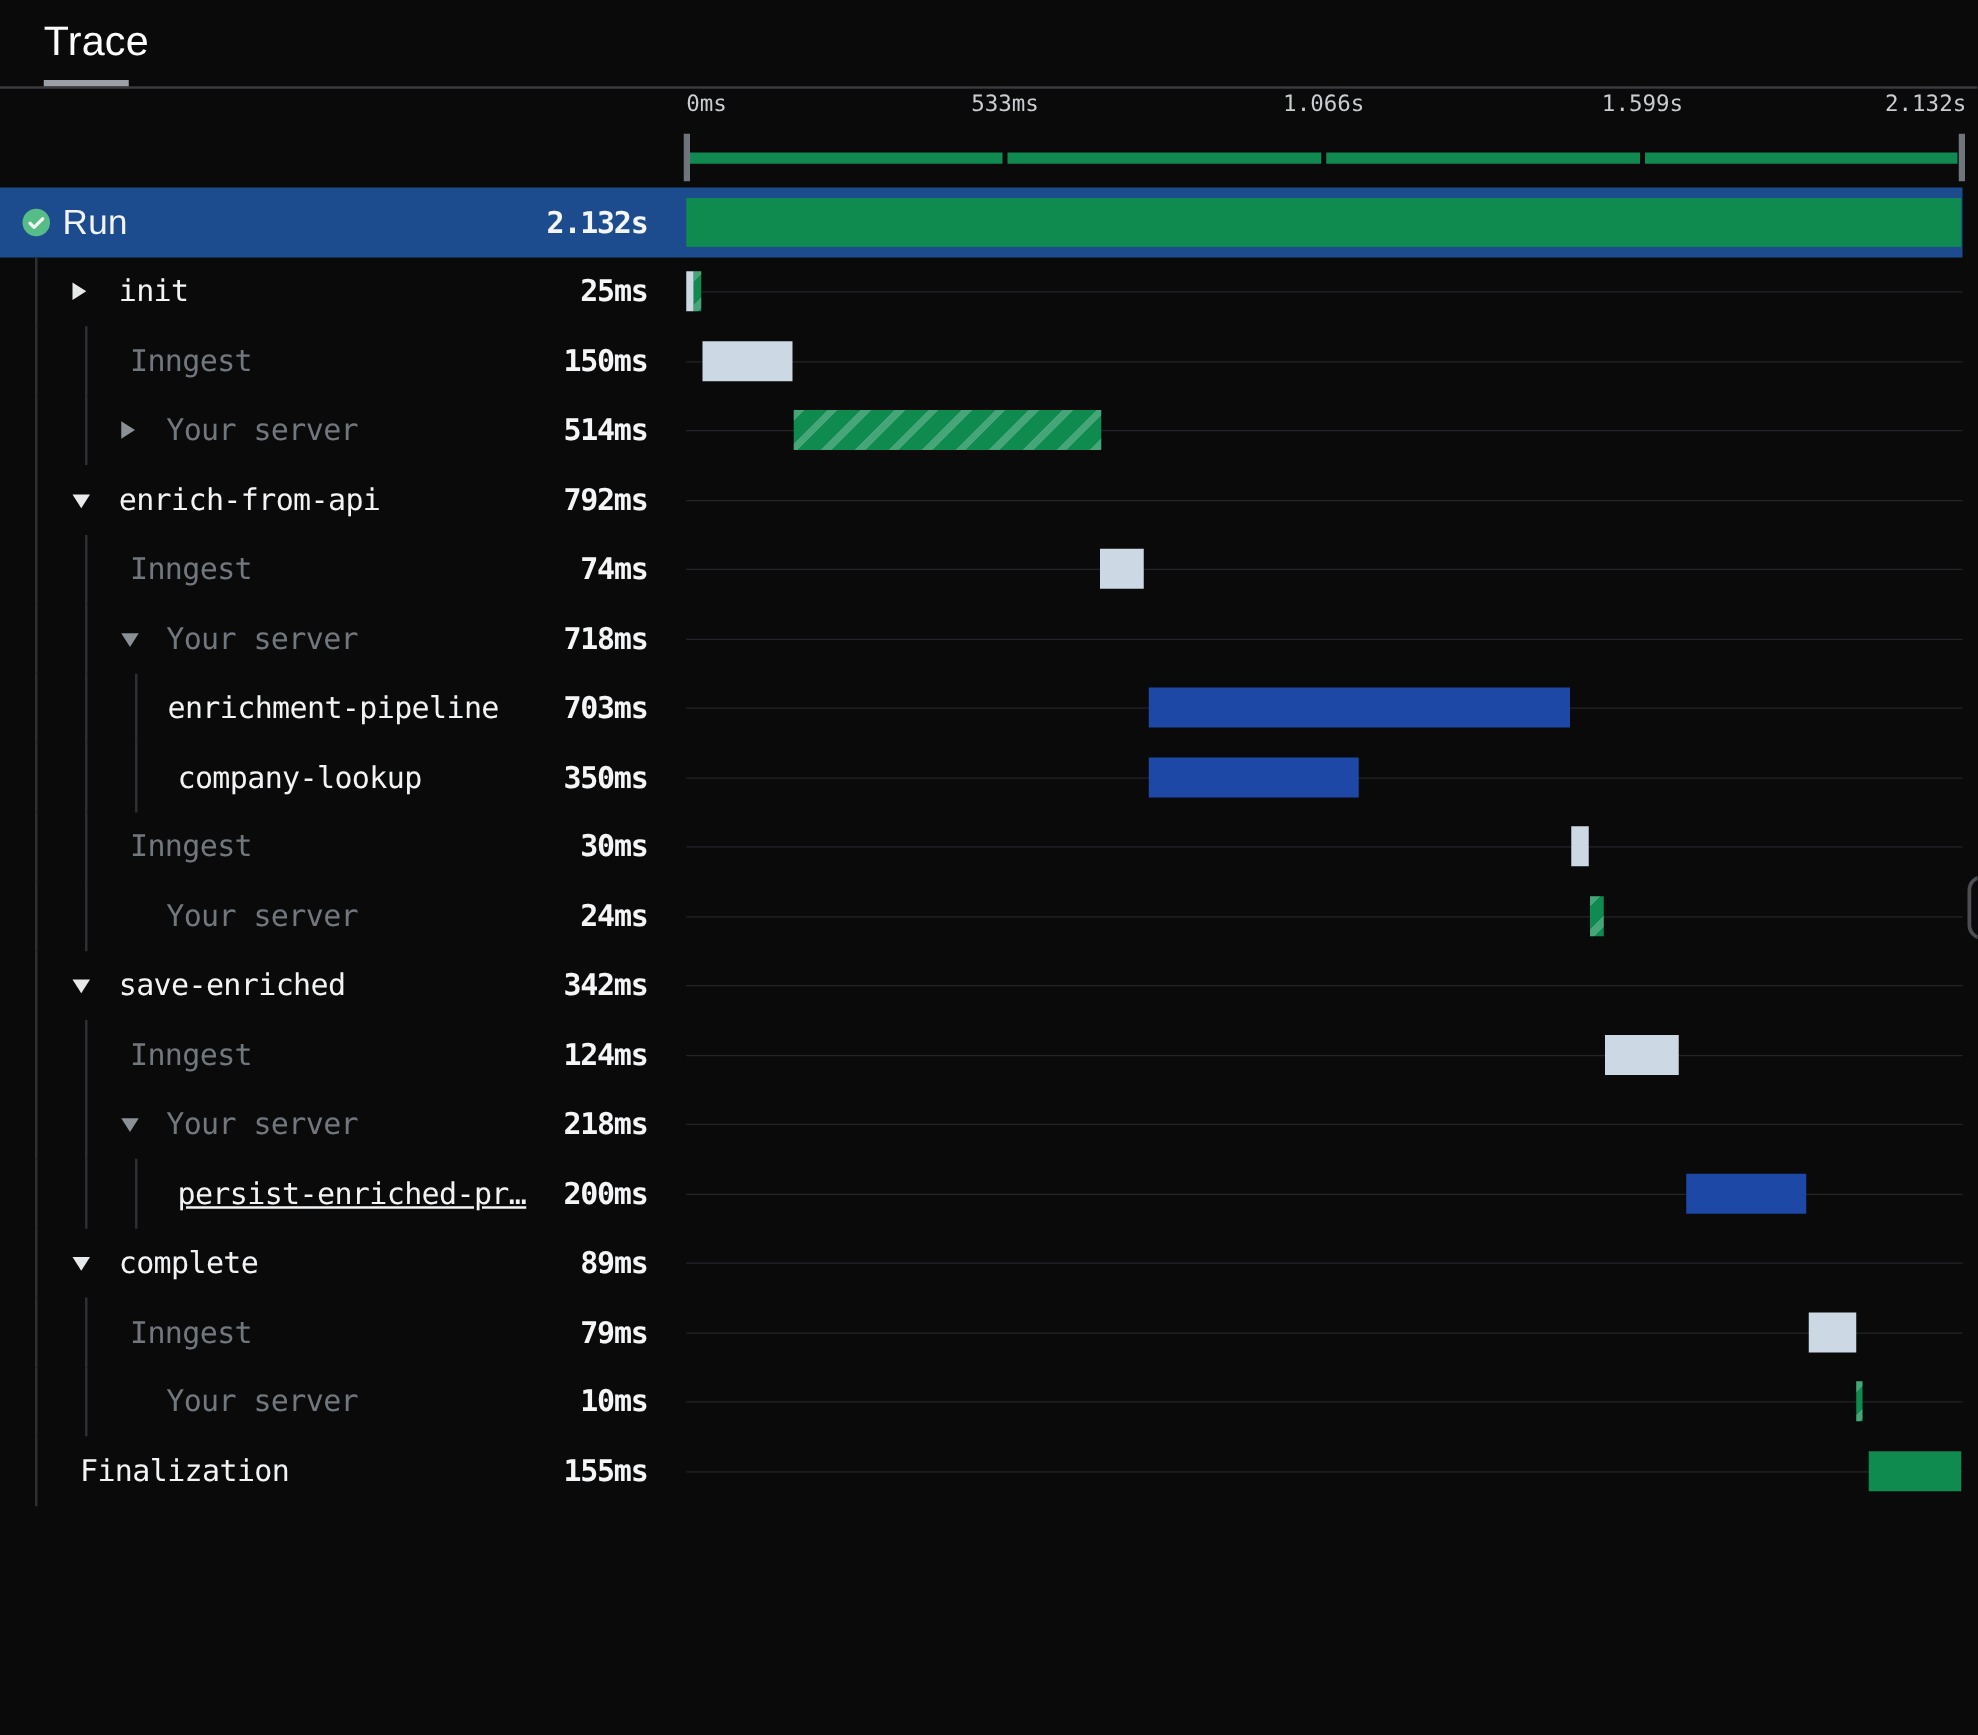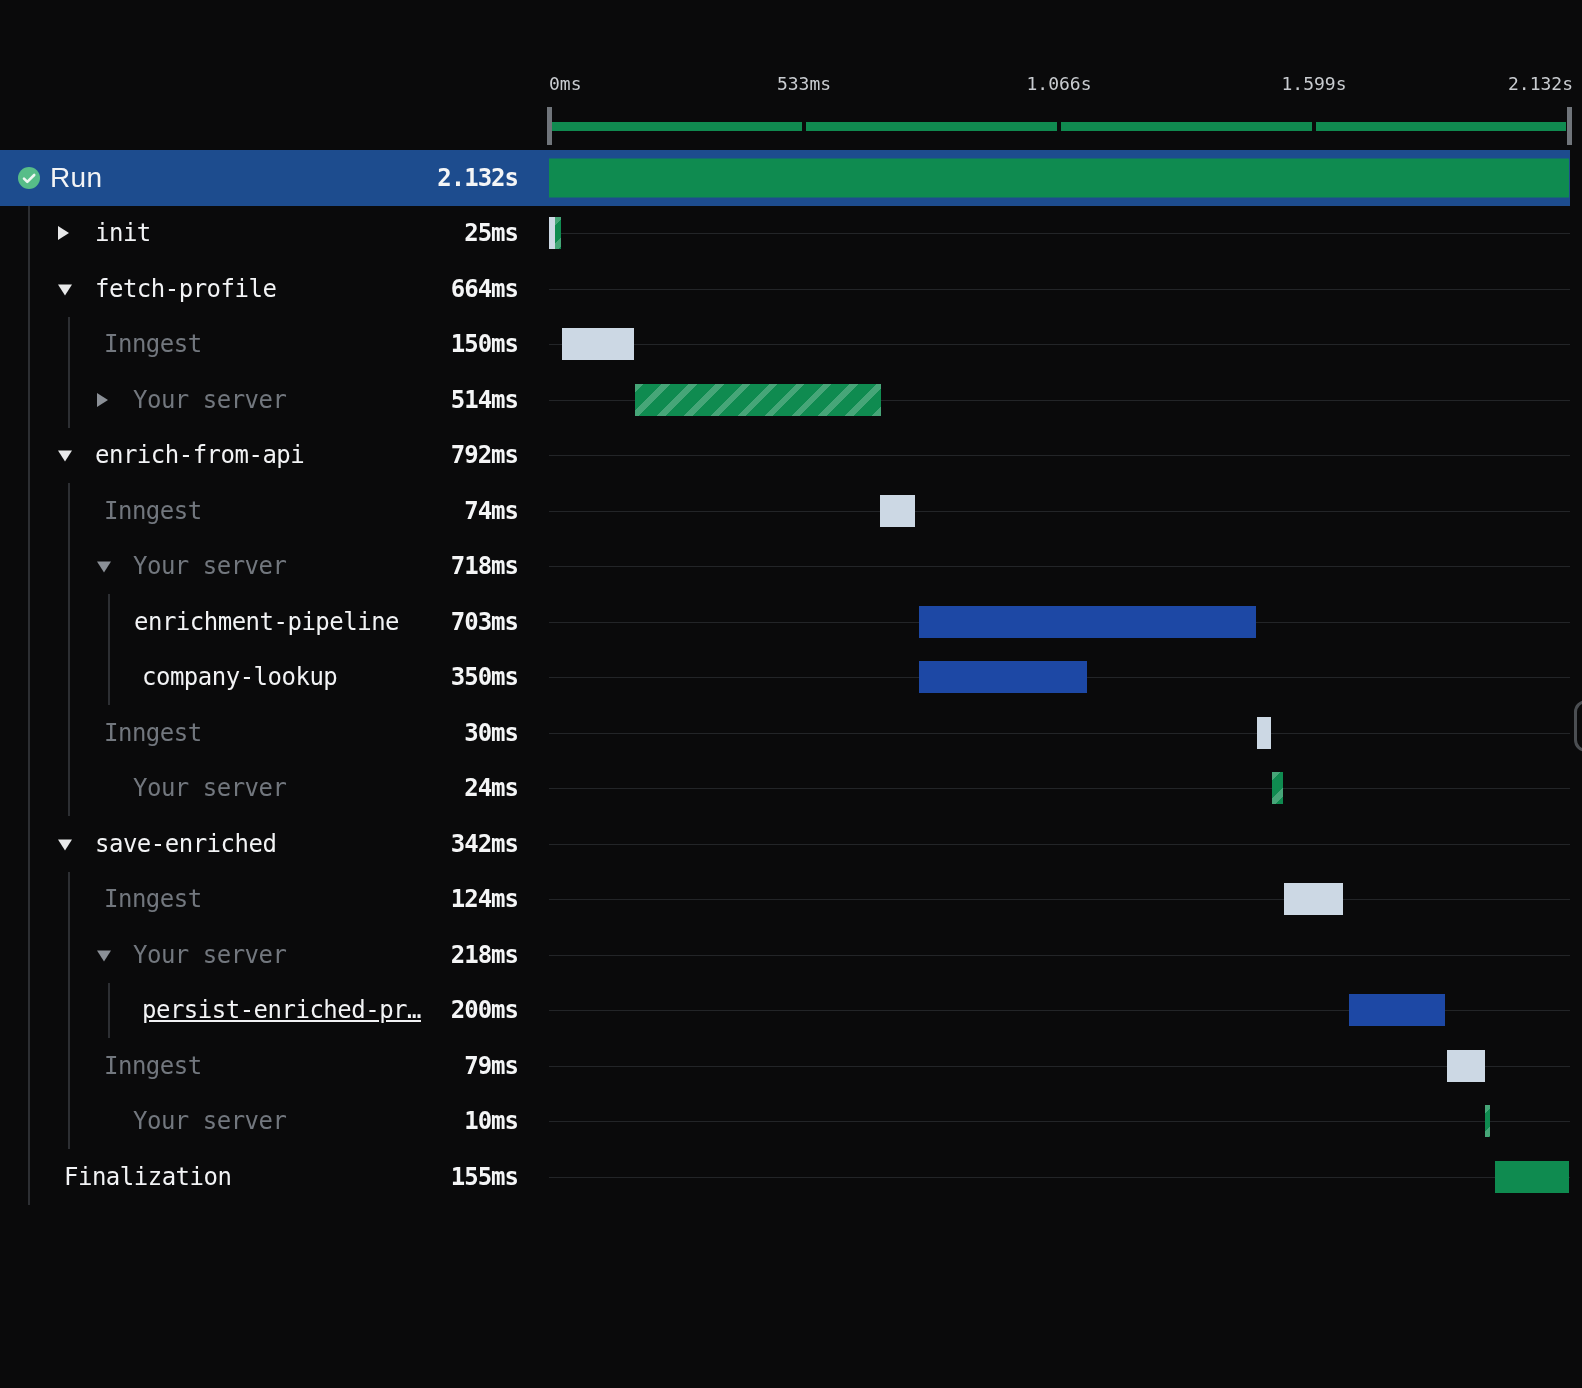--- a/index.html
+++ b/index.html
@@ -66,20 +66,26 @@
   
   .drawer-handle{position:absolute;left:1574px;top:700px;width:26px;height:52px;
                  border:3px solid #4b4e52;border-radius:12px;background:transparent;
                  box-sizing:border-box;}
 </style>
 </head>
 <body>
 
 <div class="app">
 
+  <div class="tabbar">
+    <div class="tab">
+      <span>Trace</span>
+    </div>
+    <div class="tab-underline"></div>
+  </div>
 
   <div class="tl-header">
     <div id="tick-labels">
         <div class="tick-label" style="left: 549px;">0ms</div>
         <div class="tick-label" style="left: 804px; transform: translateX(-50%);">533ms</div>
         <div class="tick-label" style="left: 1059px; transform: translateX(-50%);">1.066s</div>
         <div class="tick-label" style="left: 1314px; transform: translateX(-50%);">1.599s</div>
         <div class="tick-label" style="left: 1573px; transform: translateX(-100%);">2.132s</div>
       </div>
     <div class="minimap" id="minimap">
@@ -107,27 +113,20 @@
         <div class="guide" style="left: 28px;"></div>
         <div class="chev right" style="left: 58px;"></div>
         <div class="row-label" style="left: 95px;">init</div>
         <div class="row-dur">25ms</div>
         <div class="bar gray" style="left: 549px; width: 5.74109px;"></div>
         <div class="bar hatch" style="left: 554.741px; width: 6.21951px;"></div>
       </div>
       <div class="row">
         <div class="track-line"></div>
         <div class="guide" style="left: 28px;"></div>
-        <div class="chev down" style="left: 58px;"></div>
-        <div class="row-label" style="left: 95px;">fetch-profile</div>
-        <div class="row-dur">664ms</div>
-      </div>
-      <div class="row">
-        <div class="track-line"></div>
-        <div class="guide" style="left: 28px;"></div>
         <div class="guide" style="left: 68px;"></div>
         <div class="row-label dim" style="left: 104px;">Inngest</div>
         <div class="row-dur">150ms</div>
         <div class="bar gray" style="left: 562.396px; width: 71.7636px;"></div>
       </div>
       <div class="row">
         <div class="track-line"></div>
         <div class="guide" style="left: 28px;"></div>
         <div class="guide" style="left: 68px;"></div>
         <div class="chev right dim" style="left: 97px;"></div>
@@ -220,20 +219,27 @@
         <div class="guide" style="left: 28px;"></div>
         <div class="guide" style="left: 68px;"></div>
         <div class="guide" style="left: 108px;"></div>
         <div class="row-label" style="left: 142px; text-decoration: underline;">persist-enriched-pr…</div>
         <div class="row-dur">200ms</div>
         <div class="bar blue" style="left: 1348.92px; width: 95.6848px;"></div>
       </div>
       <div class="row">
         <div class="track-line"></div>
         <div class="guide" style="left: 28px;"></div>
+        <div class="chev down" style="left: 58px;"></div>
+        <div class="row-label" style="left: 95px;">complete</div>
+        <div class="row-dur">89ms</div>
+      </div>
+      <div class="row">
+        <div class="track-line"></div>
+        <div class="guide" style="left: 28px;"></div>
         <div class="guide" style="left: 68px;"></div>
         <div class="row-label dim" style="left: 104px;">Inngest</div>
         <div class="row-dur">79ms</div>
         <div class="bar gray" style="left: 1447.48px; width: 37.7955px;"></div>
       </div>
       <div class="row">
         <div class="track-line"></div>
         <div class="guide" style="left: 28px;"></div>
         <div class="guide" style="left: 68px;"></div>
         <div class="row-label dim" style="left: 133px;">Your server</div>

